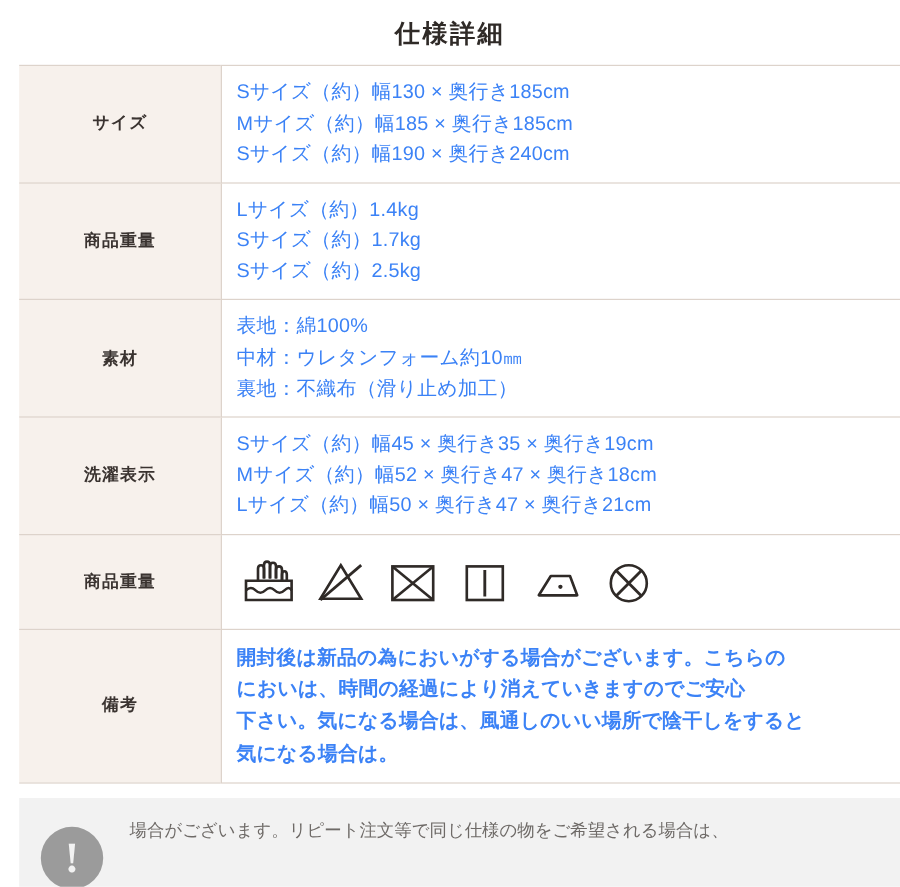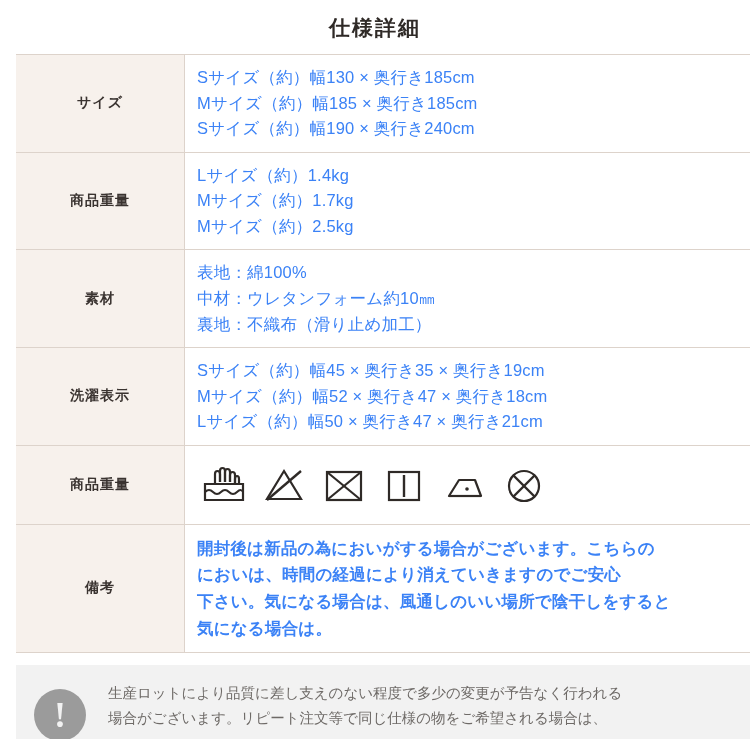--- a/index.html
+++ b/index.html
@@ -136,22 +136,22 @@
         <td class="value">
           <div>Sサイズ（約）幅130 × 奥行き185cm</div>
           <div>Mサイズ（約）幅185 × 奥行き185cm</div>
           <div>Sサイズ（約）幅190 × 奥行き240cm</div>
         </td>
       </tr>
       <tr>
         <td class="label">商品重量</td>
         <td class="value">
           <div>Lサイズ（約）1.4kg</div>
-          <div>Mサイズ（約）1.7kg</div>
-          <div>Mサイズ（約）2.5kg</div>
+          <div>Sサイズ（約）1.7kg</div>
+          <div>Sサイズ（約）2.5kg</div>
         </td>
       </tr>
       <tr>
         <td class="label">素材</td>
         <td class="value">
           <div>表地：綿100%</div>
           <div>中材：ウレタンフォーム約10㎜</div>
           <div>裏地：不織布（滑り止め加工）</div>
         </td>
       </tr>
@@ -231,21 +231,20 @@
         </td>
       </tr>
     </tbody>
   </table>
 
   <div class="attention">
 
     <div class="att-inner">
       <div class="att-mark">!</div>
       <div class="att-text">
-        <div>生産ロットにより品質に差し支えのない程度で多少の変更が予告なく行われる</div>
         <div>場合がございます。リピート注文等で同じ仕様の物をご希望される場合は、</div>
 
       </div>
     </div>
 
   </div>
 
 </div>
 
 </body></html>

